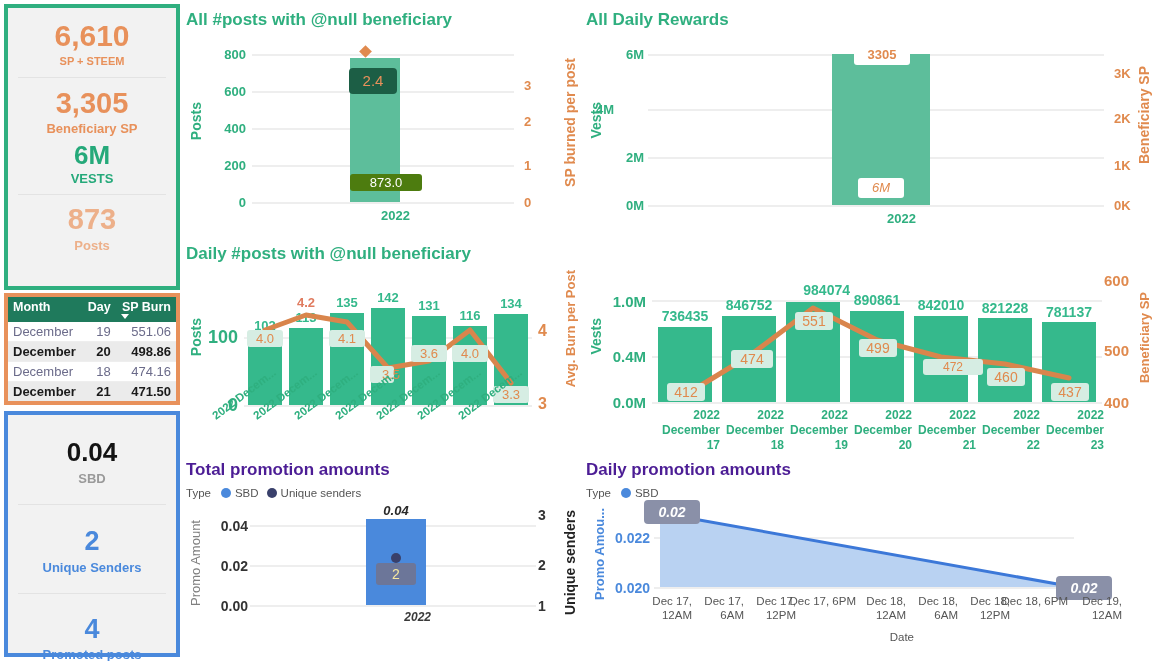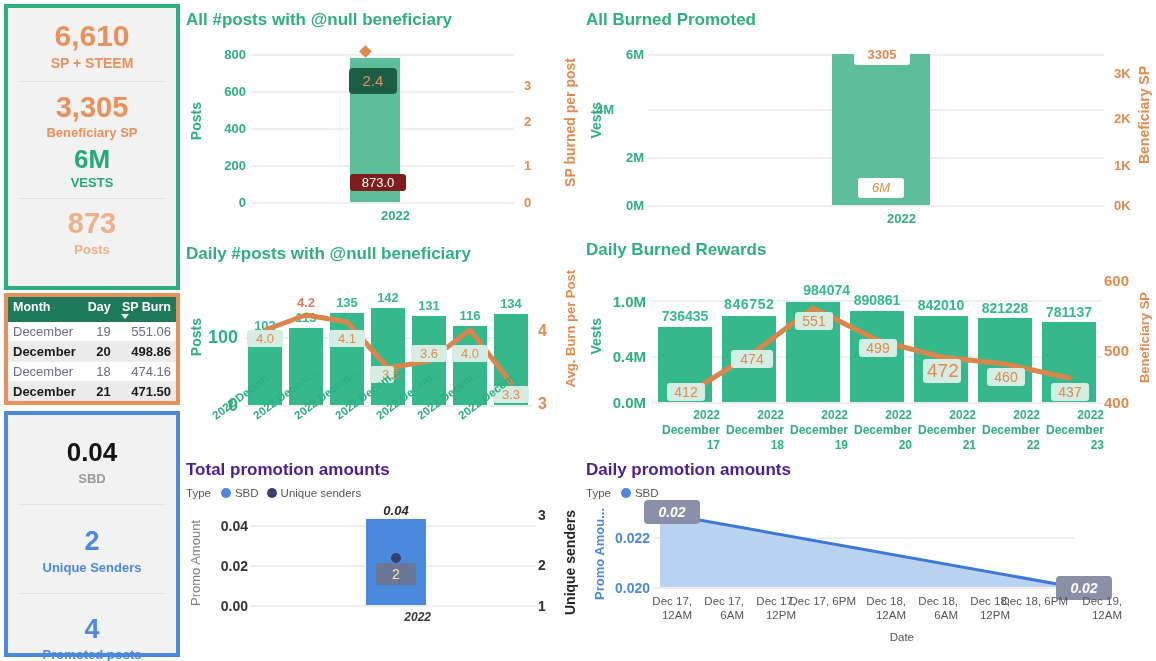--- a/index.html
+++ b/index.html
@@ -16,21 +16,21 @@
   .kpi-green {
     position: absolute; left: 4px; top: 4px; width: 176px; height: 286px;
     border: 4px solid #2FAF7F; background: #f2f2f2;
   }
   .kpi-cell { text-align: center; }
   .kpi-val { font-weight: bold; line-height: 1.05; }
   .kpi-lbl { font-weight: bold; }
   .div-line { height: 1px; background: #e3e3e3; margin: 0 10px; }
 
   .c1v { font-size: 30px; color: #E8915B; padding-top: 12px; }
-  .c1l { font-size: 14px; color: #E8915B; padding-bottom: 10px; padding-top: 3px;}
+  .c1l { font-size: 11px; color: #E8915B; padding-bottom: 10px; padding-top: 3px;}
   .c2v { font-size: 29px; color: #E8915B; padding-top: 10px;}
   .c2l { font-size: 13px; color: #E8915B; padding-top: 3px; padding-bottom: 4px;}
   .c3v { font-size: 26px; color: #25A97A; padding-top: 2px;}
   .c3l { font-size: 13px; color: #25A97A; padding-top: 2px; padding-bottom: 8px;}
   .c4v { font-size: 29px; color: #EDB08A; padding-top: 9px;}
   .c4l { font-size: 13px; color: #EDB08A; padding-top: 3px;}
 
   
   .tbl-box {
     position: absolute; left: 4px; top: 293px; width: 176px; height: 112px;
@@ -195,33 +195,33 @@
     <div class="tick orange" style="position:absolute; left:338px; top:108px;">2</div>
     <div class="tick orange" style="position:absolute; left:338px; top:72px;">3</div>
 
     <div class="gridline" style="left:66px; top:196px; width:262px;"></div>
     <div class="gridline" style="left:66px; top:159px; width:262px;"></div>
     <div class="gridline" style="left:66px; top:122px; width:262px;"></div>
     <div class="gridline" style="left:66px; top:85px; width:262px;"></div>
     <div class="gridline" style="left:66px; top:48px; width:262px;"></div>
 
     <div class="bar" style="left:164px; top:52px; width:50px; height:144px;"></div>
-    <div class="inbar-lbl" style="left:164px; top:168px; width:56px; background:#7f1d1d; color:#ffffff; padding:1px 0;">873.0</div>
+    <div class="inbar-lbl" style="left:164px; top:168px; width:72px; background:#4d7c0f; color:#ffffff; padding:1px 0;">873.0</div>
 
     <svg class="overlay" width="392" height="228">
       <rect x="175" y="41" width="9" height="9" transform="rotate(45 179.5 45.5)" fill="#E08A4E"></rect>
     </svg>
     <div style="position:absolute; left:163px; top:62px; width:48px; height:26px; background:#1C5E45; border-radius:4px;
                 color:#E8915B; font-size:15px; text-align:center; line-height:26px;">2.4</div>
 
     <div class="xlab" style="left:154px; top:202px; width:70px; font-size:13px;">2022</div>
   </div>
 
   <div class="panel" style="left:586px; top:6px; width:566px; height:228px;">
-    <div class="ptitle" style="position:absolute; left:0; top:4px;">All Burned Promoted</div>
+    <div class="ptitle" style="position:absolute; left:0; top:4px;">All Daily Rewards</div>
     <div class="axis-title" style="position:absolute; left:2px; top:96px;">Vests</div>
     <div class="axis-title orange" style="position:absolute; right:0px; top:60px;">Beneficiary SP</div>
 
     <div class="tick" style="position:absolute; left:10px; top:192px; width:48px; text-align:right;">0M</div>
     <div class="tick" style="position:absolute; left:10px; top:144px; width:48px; text-align:right;">2M</div>
     <div class="tick" style="position:absolute; left:10px; top:96px; width:48px; ">4M</div>
     <div class="tick" style="position:absolute; left:10px; top:41px; width:48px; text-align:right;">6M</div>
 
     <div class="tick orange" style="position:absolute; left:528px; top:192px;">0K</div>
     <div class="tick orange" style="position:absolute; left:528px; top:152px;">1K</div>
@@ -286,21 +286,20 @@
     <div class="xlab-rot" style="left:24px;  top:172px;">2022 Decem...</div>
     <div class="xlab-rot" style="left:65px;  top:172px;">2022 Decem...</div>
     <div class="xlab-rot" style="left:106px; top:172px;">2022 Decem...</div>
     <div class="xlab-rot" style="left:147px; top:172px;">2022 Decem...</div>
     <div class="xlab-rot" style="left:188px; top:172px;">2022 Decem...</div>
     <div class="xlab-rot" style="left:229px; top:172px;">2022 Decem...</div>
     <div class="xlab-rot" style="left:270px; top:172px;">2022 Decem...</div>
   </div>
 
   <div class="panel" style="left:586px; top:240px; width:566px; height:225px;">
-    <div class="ptitle" style="position:absolute; left:0; top:0px;">Daily Burned Rewards</div>
     <div class="axis-title" style="position:absolute; left:2px; top:78px;">Vests</div>
     <div class="axis-title orange" style="position:absolute; right:0px; top:52px; font-size:13px;">Beneficiary SP</div>
 
     <div class="tick" style="position:absolute; left:6px; top:154px; width:54px; text-align:right; font-size:15px;">0.0M</div>
     <div class="tick" style="position:absolute; left:6px; top:108px; width:54px; text-align:right; font-size:15px;">0.4M</div>
     <div class="tick" style="position:absolute; left:6px; top:53px; width:54px; text-align:right; font-size:15px;">1.0M</div>
 
     <div class="tick orange" style="position:absolute; left:518px; top:154px; font-size:15px;">400</div>
     <div class="tick orange" style="position:absolute; left:518px; top:102px; font-size:15px;">500</div>
     <div class="tick orange" style="position:absolute; left:518px; top:32px; font-size:15px;">600</div>
@@ -311,36 +310,36 @@
 
     <div class="bar" style="left:72px;  top:87px;  width:54px; height:75px; background:#35B98C;"></div>
     <div class="bar" style="left:136px; top:76px;  width:54px; height:86px; background:#35B98C;"></div>
     <div class="bar" style="left:200px; top:62px;  width:54px; height:100px; background:#35B98C;"></div>
     <div class="bar" style="left:264px; top:71px;  width:54px; height:91px; background:#35B98C;"></div>
     <div class="bar" style="left:328px; top:76px;  width:54px; height:86px; background:#35B98C;"></div>
     <div class="bar" style="left:392px; top:78px;  width:54px; height:84px; background:#35B98C;"></div>
     <div class="bar" style="left:456px; top:82px;  width:54px; height:80px; background:#35B98C;"></div>
 
     <div class="bar-top-lbl" style="left:62px;  top:68px;  width:74px; font-size:14px;">736435</div>
-    <div class="bar-top-lbl" style="left:126px; top:57px;  width:74px; font-size:14px;font-family:Liberation Mono, monospace;">846752</div>
+    <div class="bar-top-lbl" style="left:126px; top:57px;  width:74px; font-size:14px;">846752</div>
     <div class="bar-top-lbl" style="left:190px; top:42px;  width:74px; font-size:14px;text-align:right;">984074</div>
     <div class="bar-top-lbl" style="left:254px; top:52px;  width:74px; font-size:14px;">890861</div>
     <div class="bar-top-lbl" style="left:318px; top:57px;  width:74px; font-size:14px;">842010</div>
     <div class="bar-top-lbl" style="left:382px; top:60px;  width:74px; font-size:14px;">821228</div>
     <div class="bar-top-lbl" style="left:446px; top:64px;  width:74px; font-size:14px;">781137</div>
 
     <svg class="overlay" width="566" height="225">
       <polyline points="99,155 163,116 227,68 291,100 355,117 419,124 483,138" fill="none" stroke="#D9854C" stroke-width="5" stroke-linejoin="round" stroke-linecap="round"></polyline>
     </svg>
 
     <div class="inbar-lbl" style="left:81px;  top:143px; width:38px; font-size:14px;">412</div>
     <div class="inbar-lbl" style="left:145px; top:110px; width:42px; font-size:14px;">474</div>
     <div class="inbar-lbl" style="left:209px; top:72px;  width:38px; font-size:14px;">551</div>
     <div class="inbar-lbl" style="left:273px; top:99px;  width:38px; font-size:14px;">499</div>
-    <div class="inbar-lbl" style="left:337px; top:119px; width:38px; font-size:19px;">472</div>
+    <div class="inbar-lbl" style="left:337px; top:119px; width:60px; font-size:12px;">472</div>
     <div class="inbar-lbl" style="left:401px; top:128px; width:38px; font-size:14px;">460</div>
     <div class="inbar-lbl" style="left:465px; top:143px; width:38px; font-size:14px;">437</div>
 
     <div class="xlab" style="left:64px;  top:168px; width:70px; white-space:pre-line;">2022
 December
 17</div>
     <div class="xlab" style="left:128px; top:168px; width:70px; white-space:pre-line;">2022
 December
 18</div>
     <div class="xlab" style="left:192px; top:168px; width:70px; white-space:pre-line;">2022

